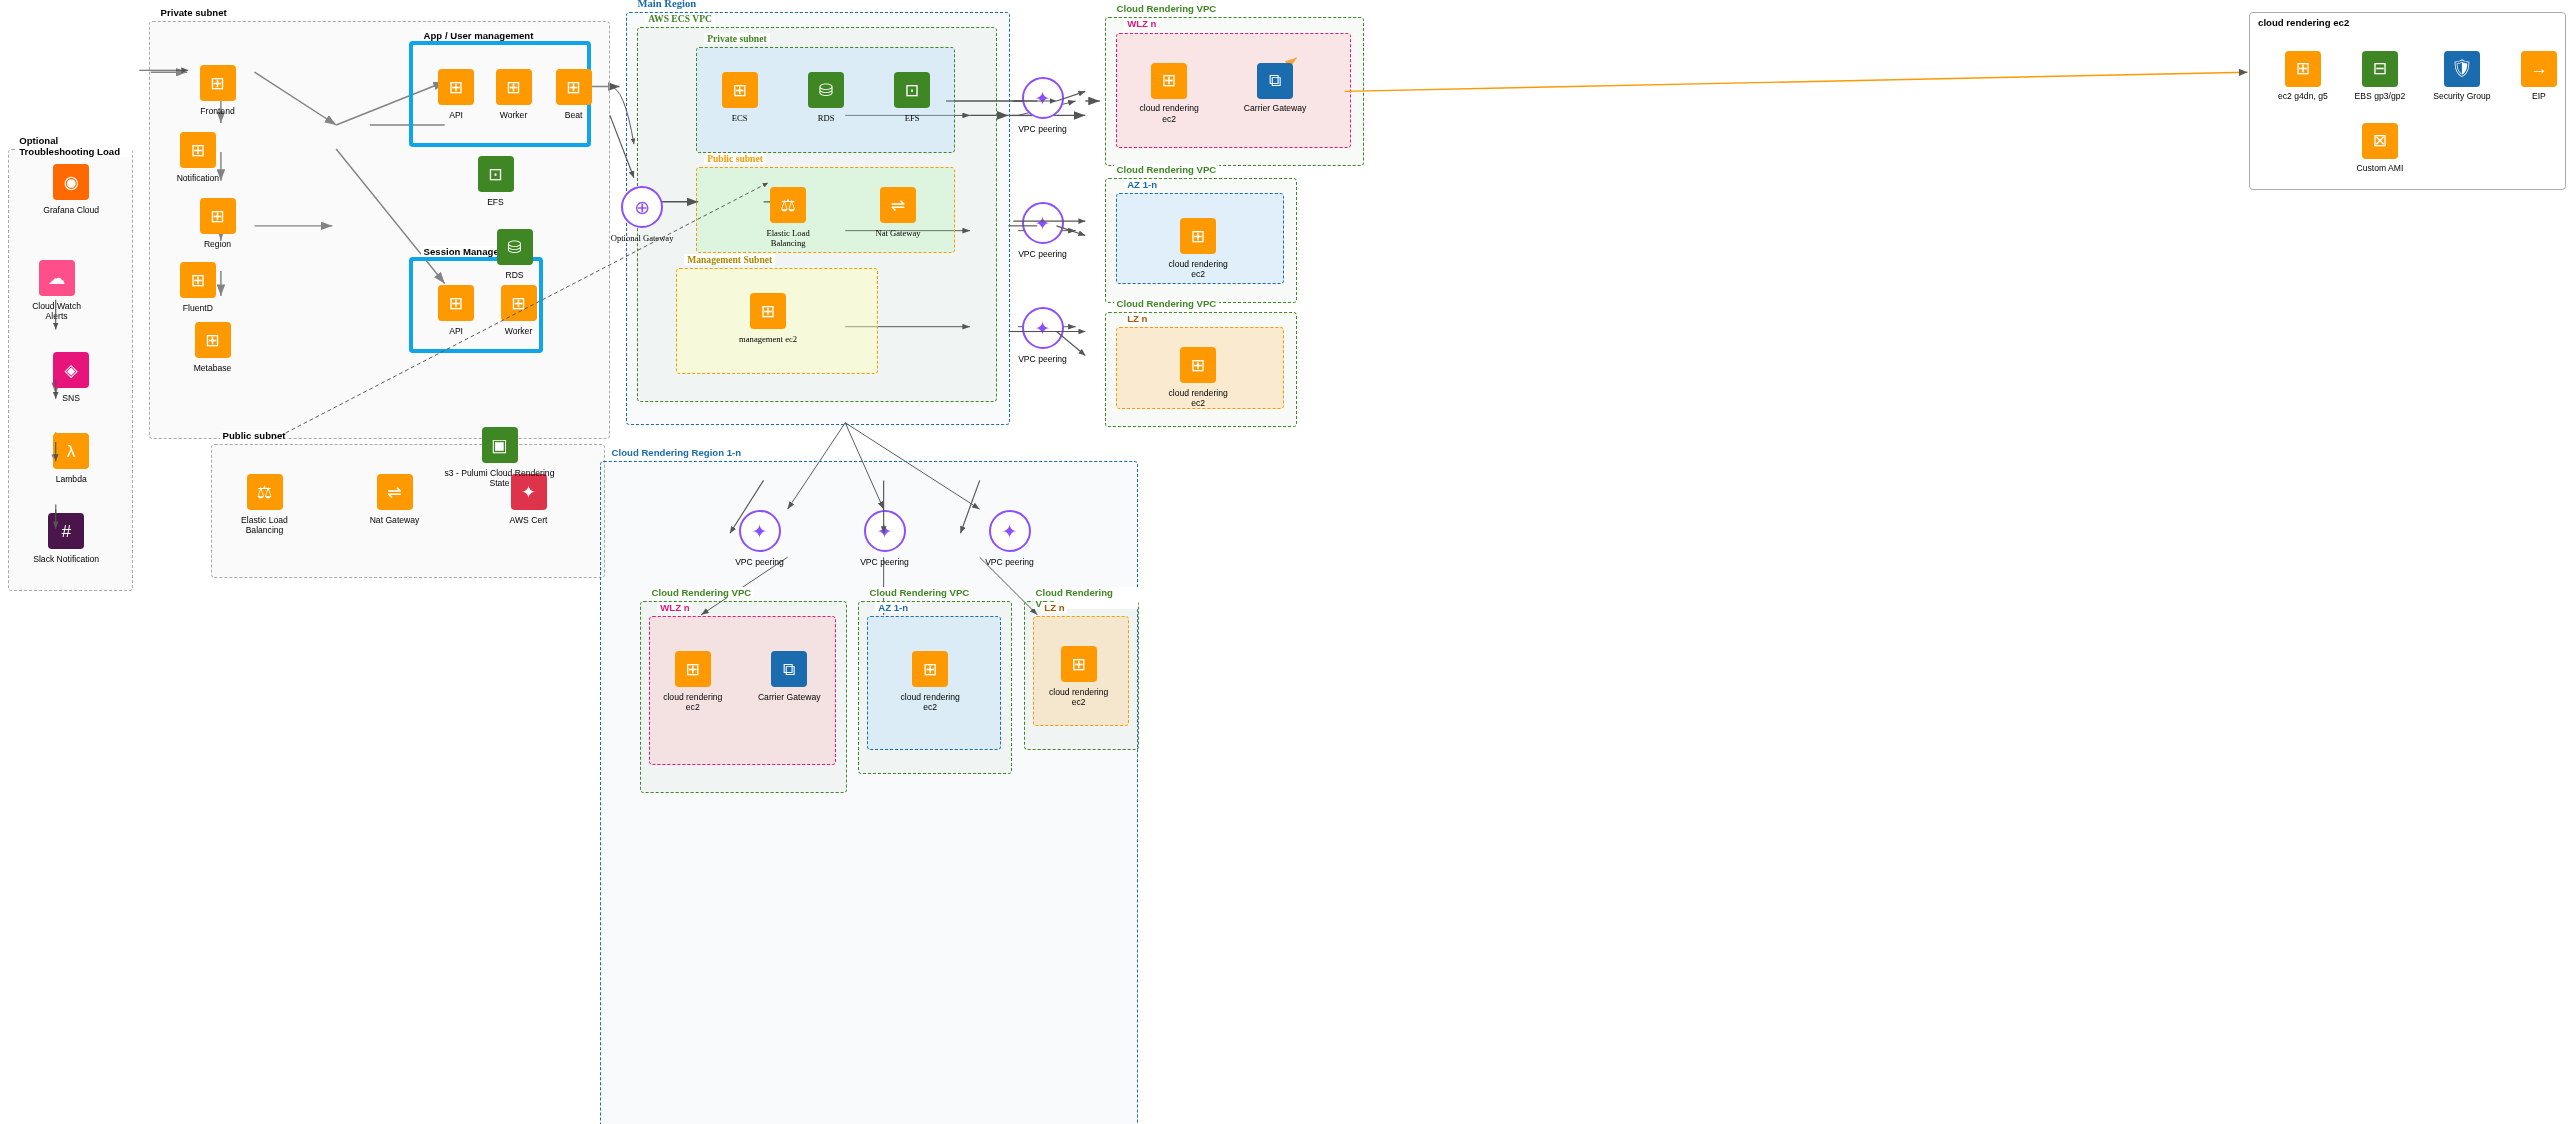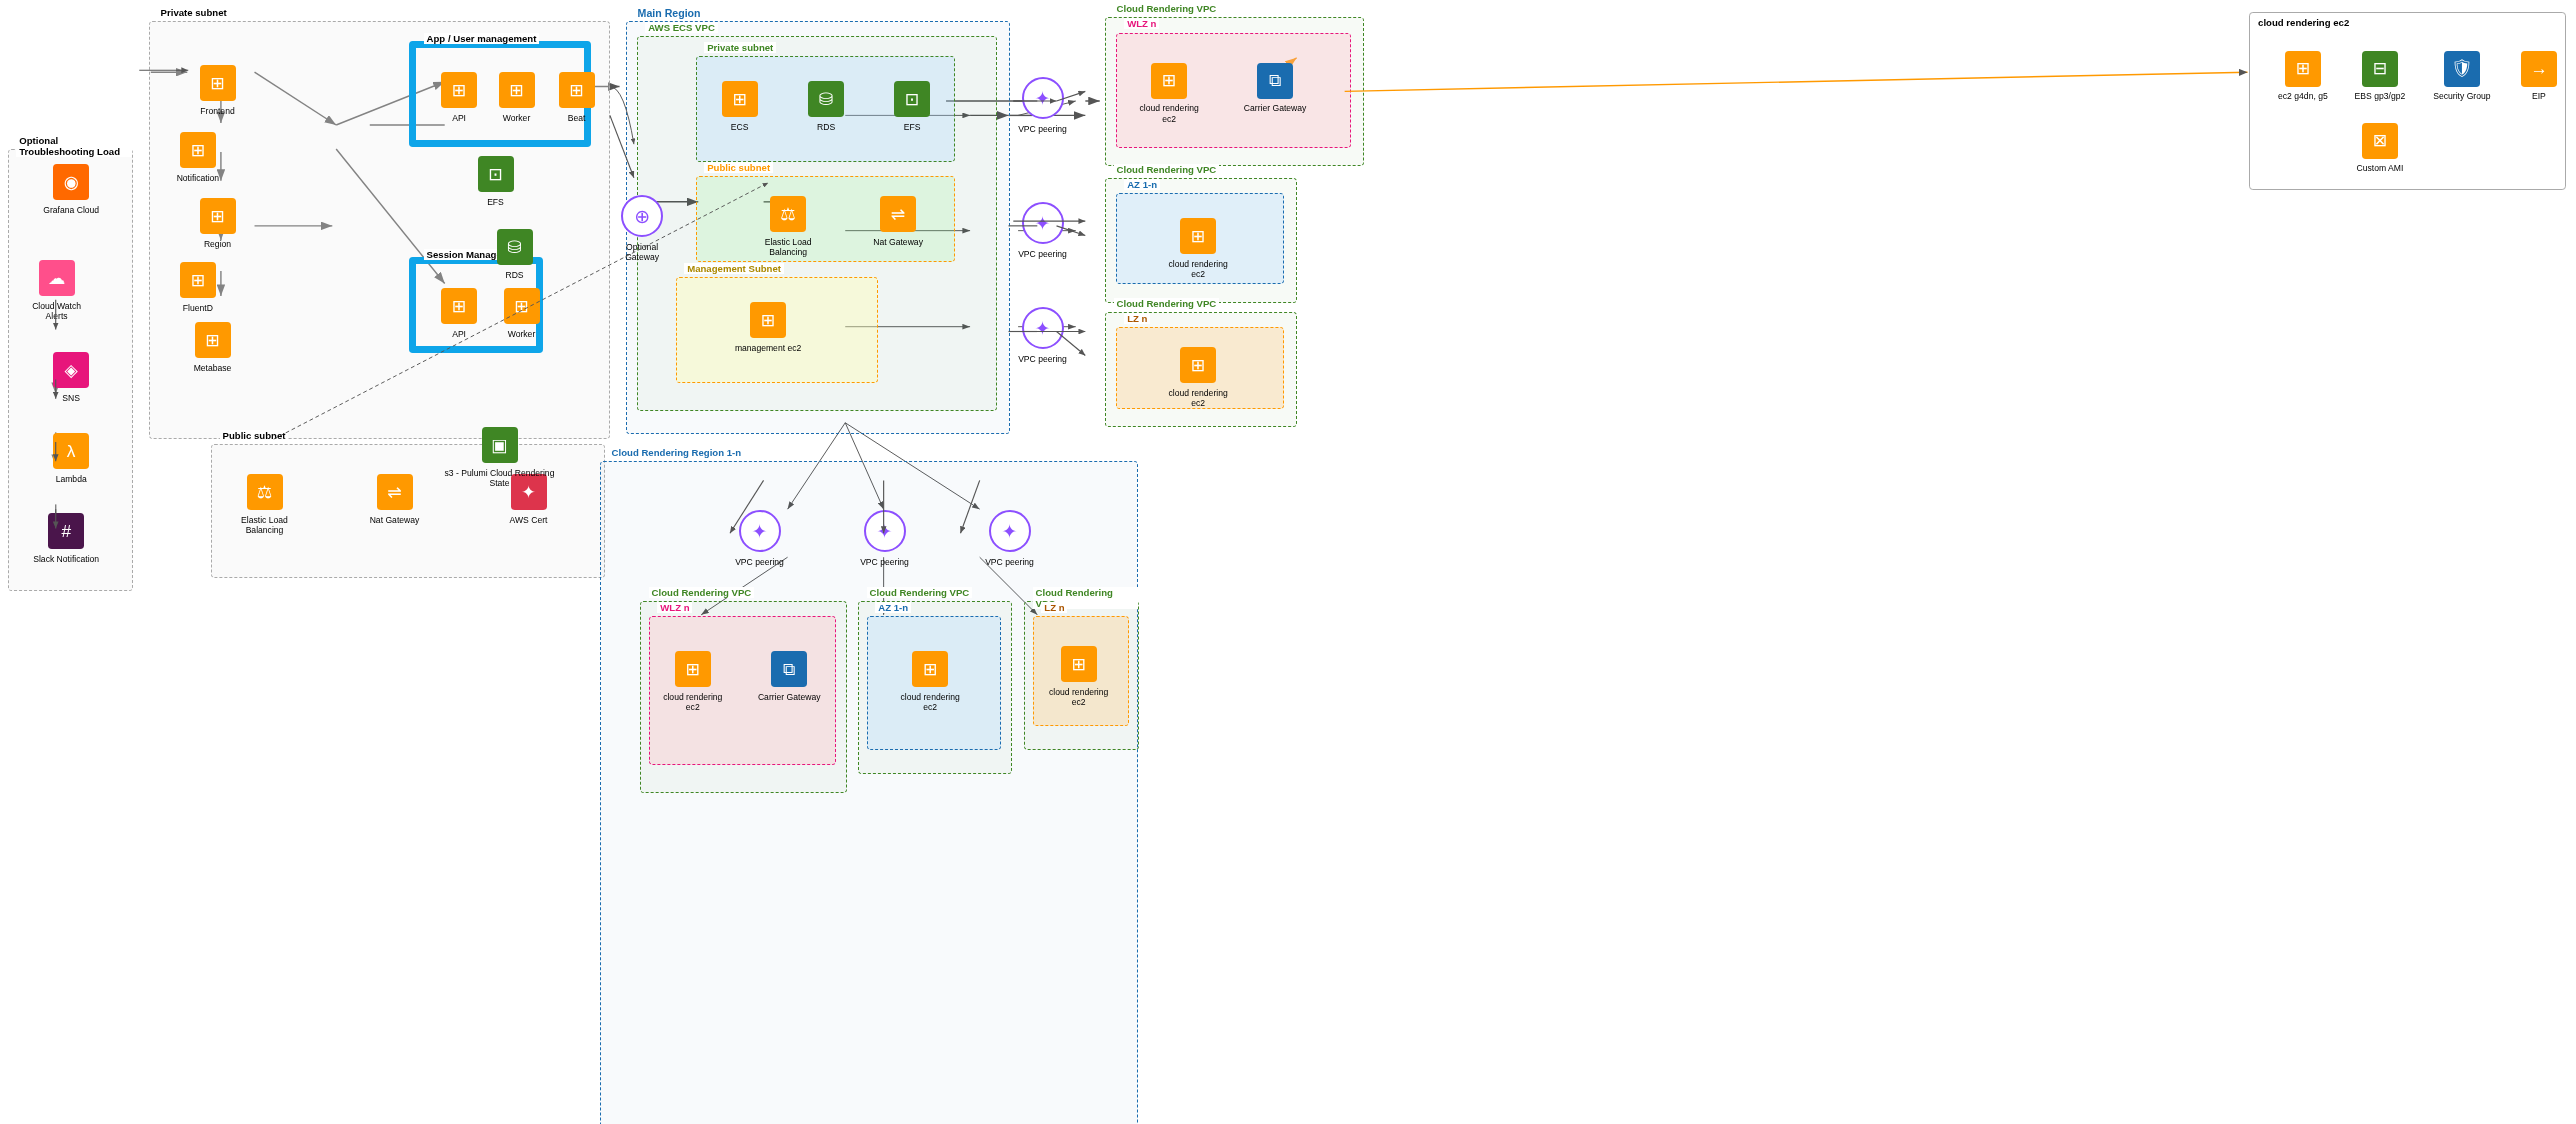--- a/index.html
+++ b/index.html
@@ -21,21 +21,21 @@
 
     
     .region-box {
       position: absolute;
       border: 1.9px dashed;
       border-radius: 3.8px;
     }
 
     .solid-box {
       position: absolute;
-      border: 7px solid #0ea5e9;
+      border: 4px solid #0ea5e9;
       border-radius: 3.8px;
     }
 
     .label-top {
       position: absolute;
       top: -15.4px;
       left: 7.7px;
       font-size: 9.6px;
       font-weight: bold;
       background: white;
@@ -337,21 +337,21 @@
       <div class="icon-square" style="background:#DD344C; color:white;">✦</div>
       <div class="node-label">AWS Cert</div>
     </div>
   </div>
 
   <div class="icon-block" style="position:absolute; left:437px; top:427px; width:125px;">
     <div class="icon-square s3-icon">▣</div>
     <div class="node-label">s3 - Pulumi Cloud Rendering State</div>
   </div>
 
-  <div class="region-box main-region" style="left:626px; top:21px; width:384px; height:413px;">
+  <div class="region-box main-region" style="left:626px; top:12px; width:384px; height:413px;font-family:Liberation Serif, serif;">
     <span class="label-top" style="color:#1A6CAF; font-size:10.6px;">Main Region</span>
 
     <div class="region-box ecs-vpc-box" style="left:9.6px; top:14.4px; width:360px; height:375px;">
       <span class="label-top" style="color:#3F8624;">AWS ECS VPC</span>
 
       <div class="region-box private-subnet-box bg-light-blue" style="left:58px; top:19px; width:259px; height:106px;">
         <span class="label-top" style="color:#3F8624;">Private subnet</span>
 
         <div class="icon-block" style="position:absolute; left:9.6px; top:24px;">
           <div class="icon-square ecs-icon">⊞</div>

